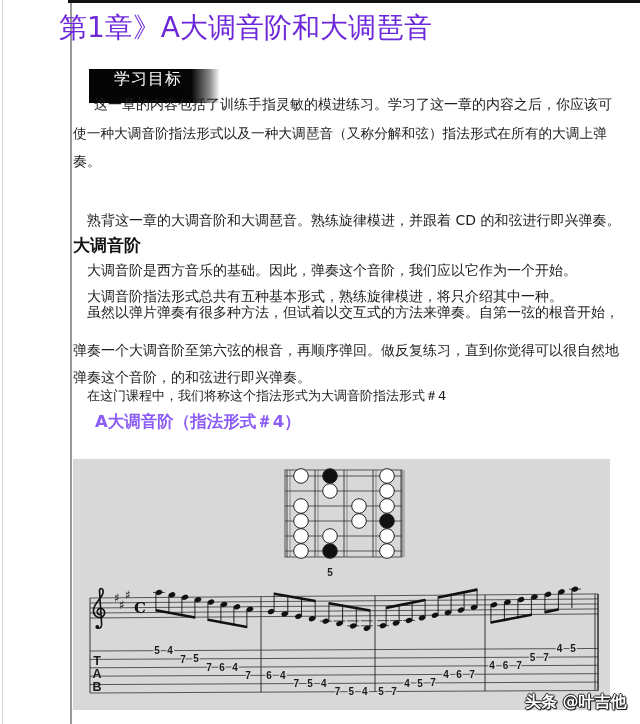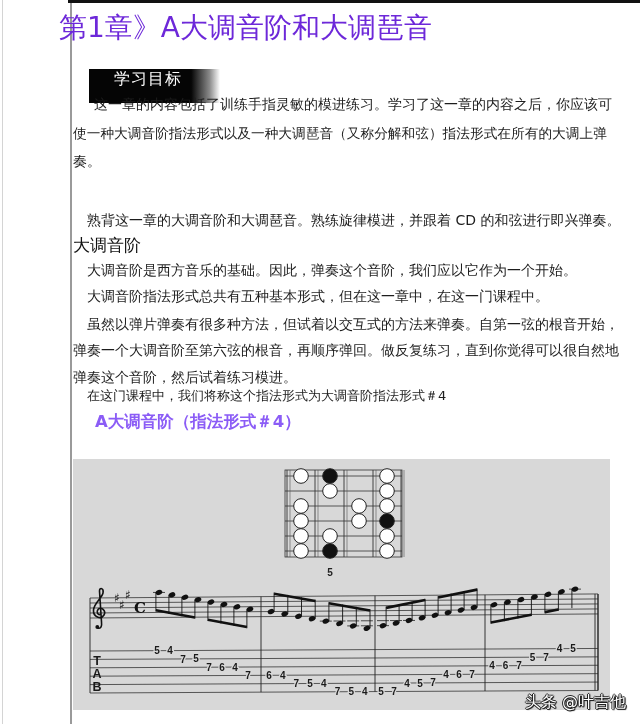--- a/index.html
+++ b/index.html
@@ -24,41 +24,42 @@
     position: absolute; left: 25px; top: 0; line-height: 19px;
     font-size: 16px; color: #ffffff; letter-spacing: 1px; white-space: nowrap;
   }
   .line {
     position: absolute; font-size: 14px; line-height: 16px; white-space: nowrap; color: #1d1d1d;
   }
   .l-p1a { left: 87px; top: 96px; margin-left: 7px; }
   .l-p1b { left: 73px; top: 125px; font-size: 13.7px; text-align: center; }
   .l-p1c { left: 73px; top: 153px; }
   .l-p2  { left: 87px; top: 180px; margin-top: 32px; }
-  .section-heading { position: absolute; left: 73px; top: 235px; font-size: 17px; line-height: 20px; font-weight: normal; white-space: nowrap; color: #111; }
+  .section-heading { position: absolute; left: 73px; top: 235px; font-size: 17px; line-height: 20px; font-weight: bold; white-space: nowrap; color: #111; }
   .l-p3  { left: 87px; top: 262px; }
   .l-p4  { left: 87px; top: 288px; }
-  .l-p5a { left: 87px; top: 316px; }
+  .l-p5a { left: 87px; top: 304px; }
   .l-p5b { left: 73px; top: 342px; }
   .l-p5c { left: 73px; top: 369px; }
   .l-p6  { left: 87px; top: 388px; font-size: 13px; }
   .sub-heading { position: absolute; left: 95px; top: 412px; font-size: 16.5px; line-height: 20px; font-weight: bold; white-space: nowrap; color: #8b5cf6; }
 
   .music-panel { position: absolute; left: 73px; top: 459px; width: 537px; height: 251px; background: #d8d8d8; }
   #music-svg { position: absolute; left: 0; top: 0; width: 640px; height: 724px; }
   .tab-num { font-family: "Liberation Sans", sans-serif; font-weight: bold; font-size: 10px; fill: #1a1a1a; stroke: #d8d8d8; stroke-width: 2.5px; paint-order: stroke; }
   .tab-letter { font-family: "Liberation Sans", sans-serif; font-weight: bold; font-size: 12.5px; fill: #1a1a1a; }
   .sharp { font-family: "DejaVu Sans", sans-serif; font-size: 12px; fill: #111; }
   .timesig { font-family: "DejaVu Serif", serif; font-weight: bold; font-size: 15px; fill: #111; }
   .pos-label { font-family: "Liberation Sans", sans-serif; font-weight: bold; font-size: 10px; fill: #222; }
 
   .watermark {
     position: absolute; left: 525px; top: 693px; font-size: 16px; line-height: 18px; white-space: nowrap;
     color: #ffffff;
     text-shadow: 1px 0 0 #222, -1px 0 0 #222, 0 1px 0 #222, 0 -1px 0 #222, 1px 1px 1px #000;
+    font-weight: bold;
   }
 </style>
 </head>
 <body>
 
 <div class="strip-line"></div>
 <div class="page-border"></div>
 <div class="top-bar"></div>
 
 <div class="chapter-title">第1章》A大调音阶和大调琶音</div>
@@ -67,24 +68,24 @@
   <span>学习目标</span>
 </div>
 
 <div class="line l-p1a">这一章的内容包括了训练手指灵敏的模进练习。学习了这一章的内容之后，你应该可</div>
 <div class="line l-p1b">使一种大调音阶指法形式以及一种大调琶音（又称分解和弦）指法形式在所有的大调上弹</div>
 <div class="line l-p1c">奏。</div>
 <div class="line l-p2">熟背这一章的大调音阶和大调琶音。熟练旋律模进，并跟着 CD 的和弦进行即兴弹奏。</div>
 
 <div class="section-heading">大调音阶</div>
 <div class="line l-p3">大调音阶是西方音乐的基础。因此，弹奏这个音阶，我们应以它作为一个开始。</div>
-<div class="line l-p4">大调音阶指法形式总共有五种基本形式，但在这一章中，在这一门课程中。</div>
+<div class="line l-p4">大调音阶指法形式总共有五种基本形式，熟练旋律模进，将只介绍其中一种。</div>
 <div class="line l-p5a">虽然以弹片弹奏有很多种方法，但试着以交互式的方法来弹奏。自第一弦的根音开始，</div>
 <div class="line l-p5b">弹奏一个大调音阶至第六弦的根音，再顺序弹回。做反复练习，直到你觉得可以很自然地</div>
-<div class="line l-p5c">弹奏这个音阶，然后试着练习模进。</div>
+<div class="line l-p5c">弹奏这个音阶，的和弦进行即兴弹奏。</div>
 <div class="line l-p6">在这门课程中，我们将称这个指法形式为大调音阶指法形式＃4</div>
 <div class="sub-heading">A大调音阶（指法形式＃4）</div>
 
 <div class="music-panel"></div>
 <svg id="music-svg" viewBox="0 0 640 724">
     <g>
       <rect x="285" y="470" width="117" height="87" fill="none" stroke="#333" stroke-width="0.8"></rect>
       <line x1="285" y1="476" x2="402" y2="476" stroke="#333" stroke-width="0.8"></line>
       <line x1="285" y1="491" x2="402" y2="491" stroke="#333" stroke-width="0.8"></line>
       <line x1="285" y1="506" x2="402" y2="506" stroke="#333" stroke-width="0.8"></line>

